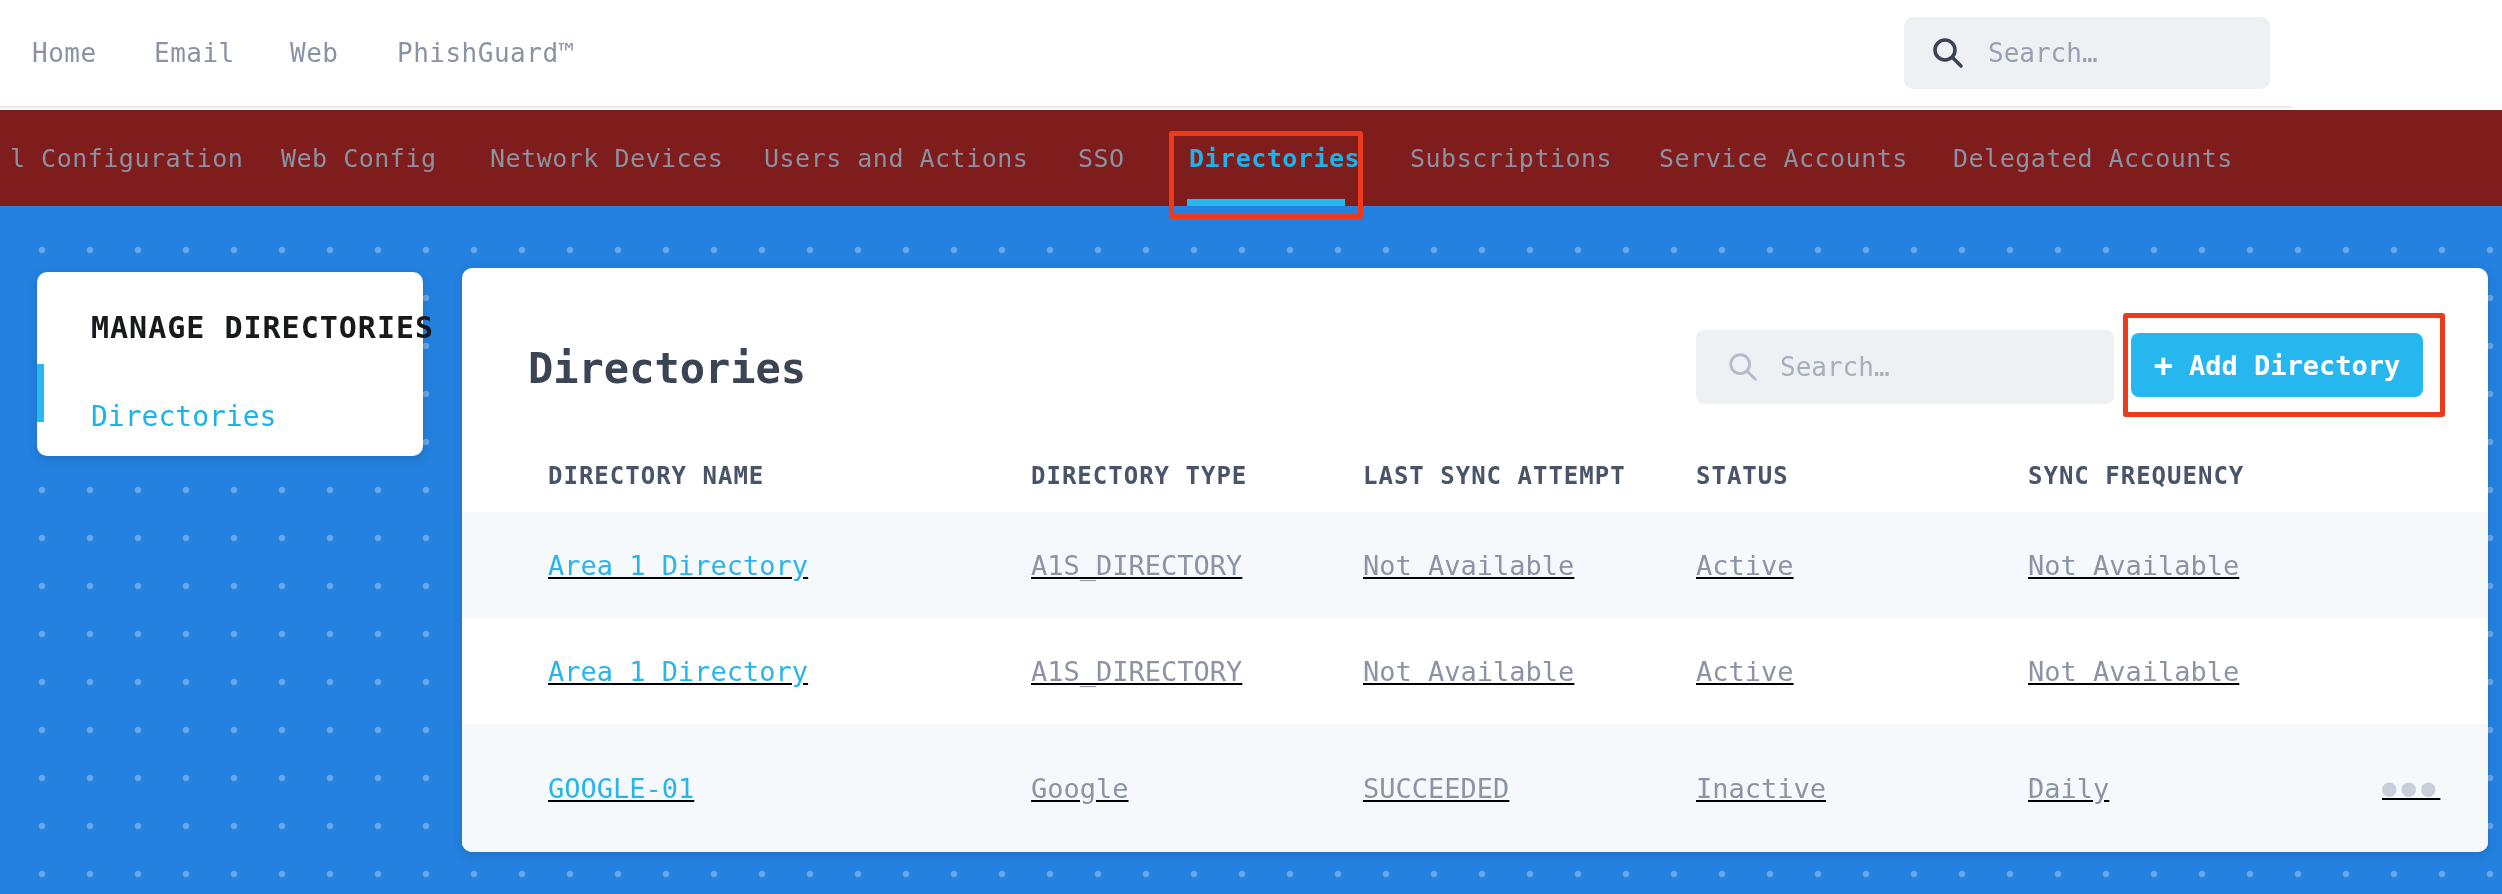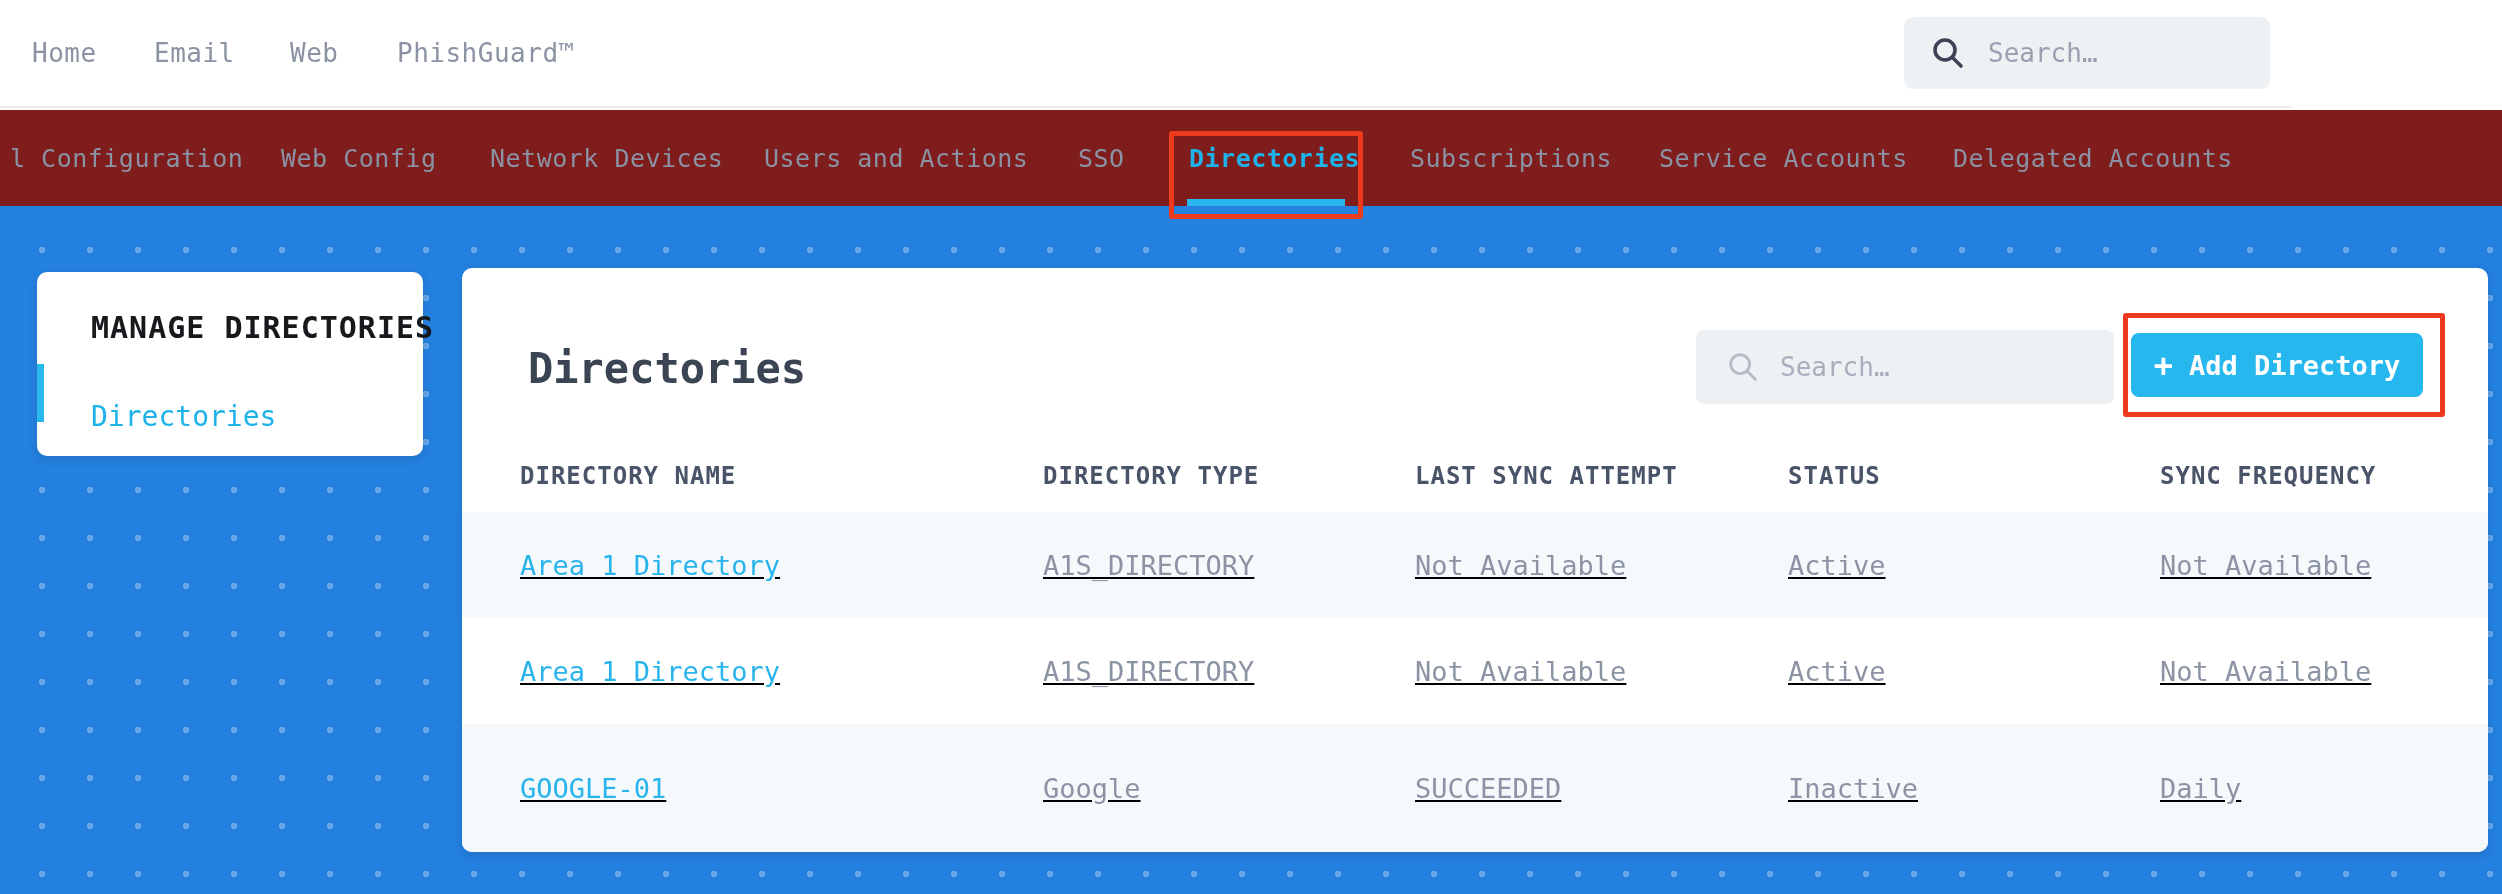--- a/index.html
+++ b/index.html
@@ -45,21 +45,21 @@
   .main-title { position:absolute; left:66px; top:76px; font-size:42px; font-weight:bold; color:#3b4452; }
 
   .card-search { position:absolute; left:1234px; top:62px; width:418px; height:74px; background:#eef1f4; border-radius:8px; display:flex; align-items:center; padding-left:30px; }
   .card-search input { border:none; outline:none; background:transparent; font-family:inherit; font-size:26px; color:#5a6270; margin-left:20px; width:300px; }
   .card-search input::placeholder { color:#a8afbc; }
 
   .add-btn { position:absolute; left:1669px; top:65px; width:292px; height:64px; background:#27b7ef; border:none; border-radius:8px; color:#ffffff; font-family:inherit; font-size:27px; font-weight:bold; display:flex; align-items:center; justify-content:center; gap:16px; cursor:pointer; }
   .add-btn .plus { font-size:32px; font-weight:bold; line-height:1; }
 
   .table { position:absolute; left:0; top:172px; width:2026px; }
-  .trow { display:grid; grid-template-columns:483px 332px 333px 332px 354px 1fr; align-items:center; padding-left:58px;gap:40px; }
+  .trow { display:grid; grid-template-columns:483px 332px 333px 332px 354px 1fr; align-items:center; padding-left:86px; }
   .thead { height:72px; }
   .thead .th { font-size:24px; font-weight:bold; color:#4a5469; letter-spacing:1px; white-space:nowrap; }
   .tr { height:106px; font-size:27px;text-decoration:underline; }
   .tr.alt { background:#f6f9fc; }
   .tr.last { height:128px; }
   .cell { color:#8b93a4; white-space:nowrap; }
   .cell.link { color:#29b4ec; cursor:pointer; }
   .menu-dots { color:#c9cfd8; font-size:24px; letter-spacing:5px; cursor:pointer; justify-self:start; }
 </style>
 </head>

